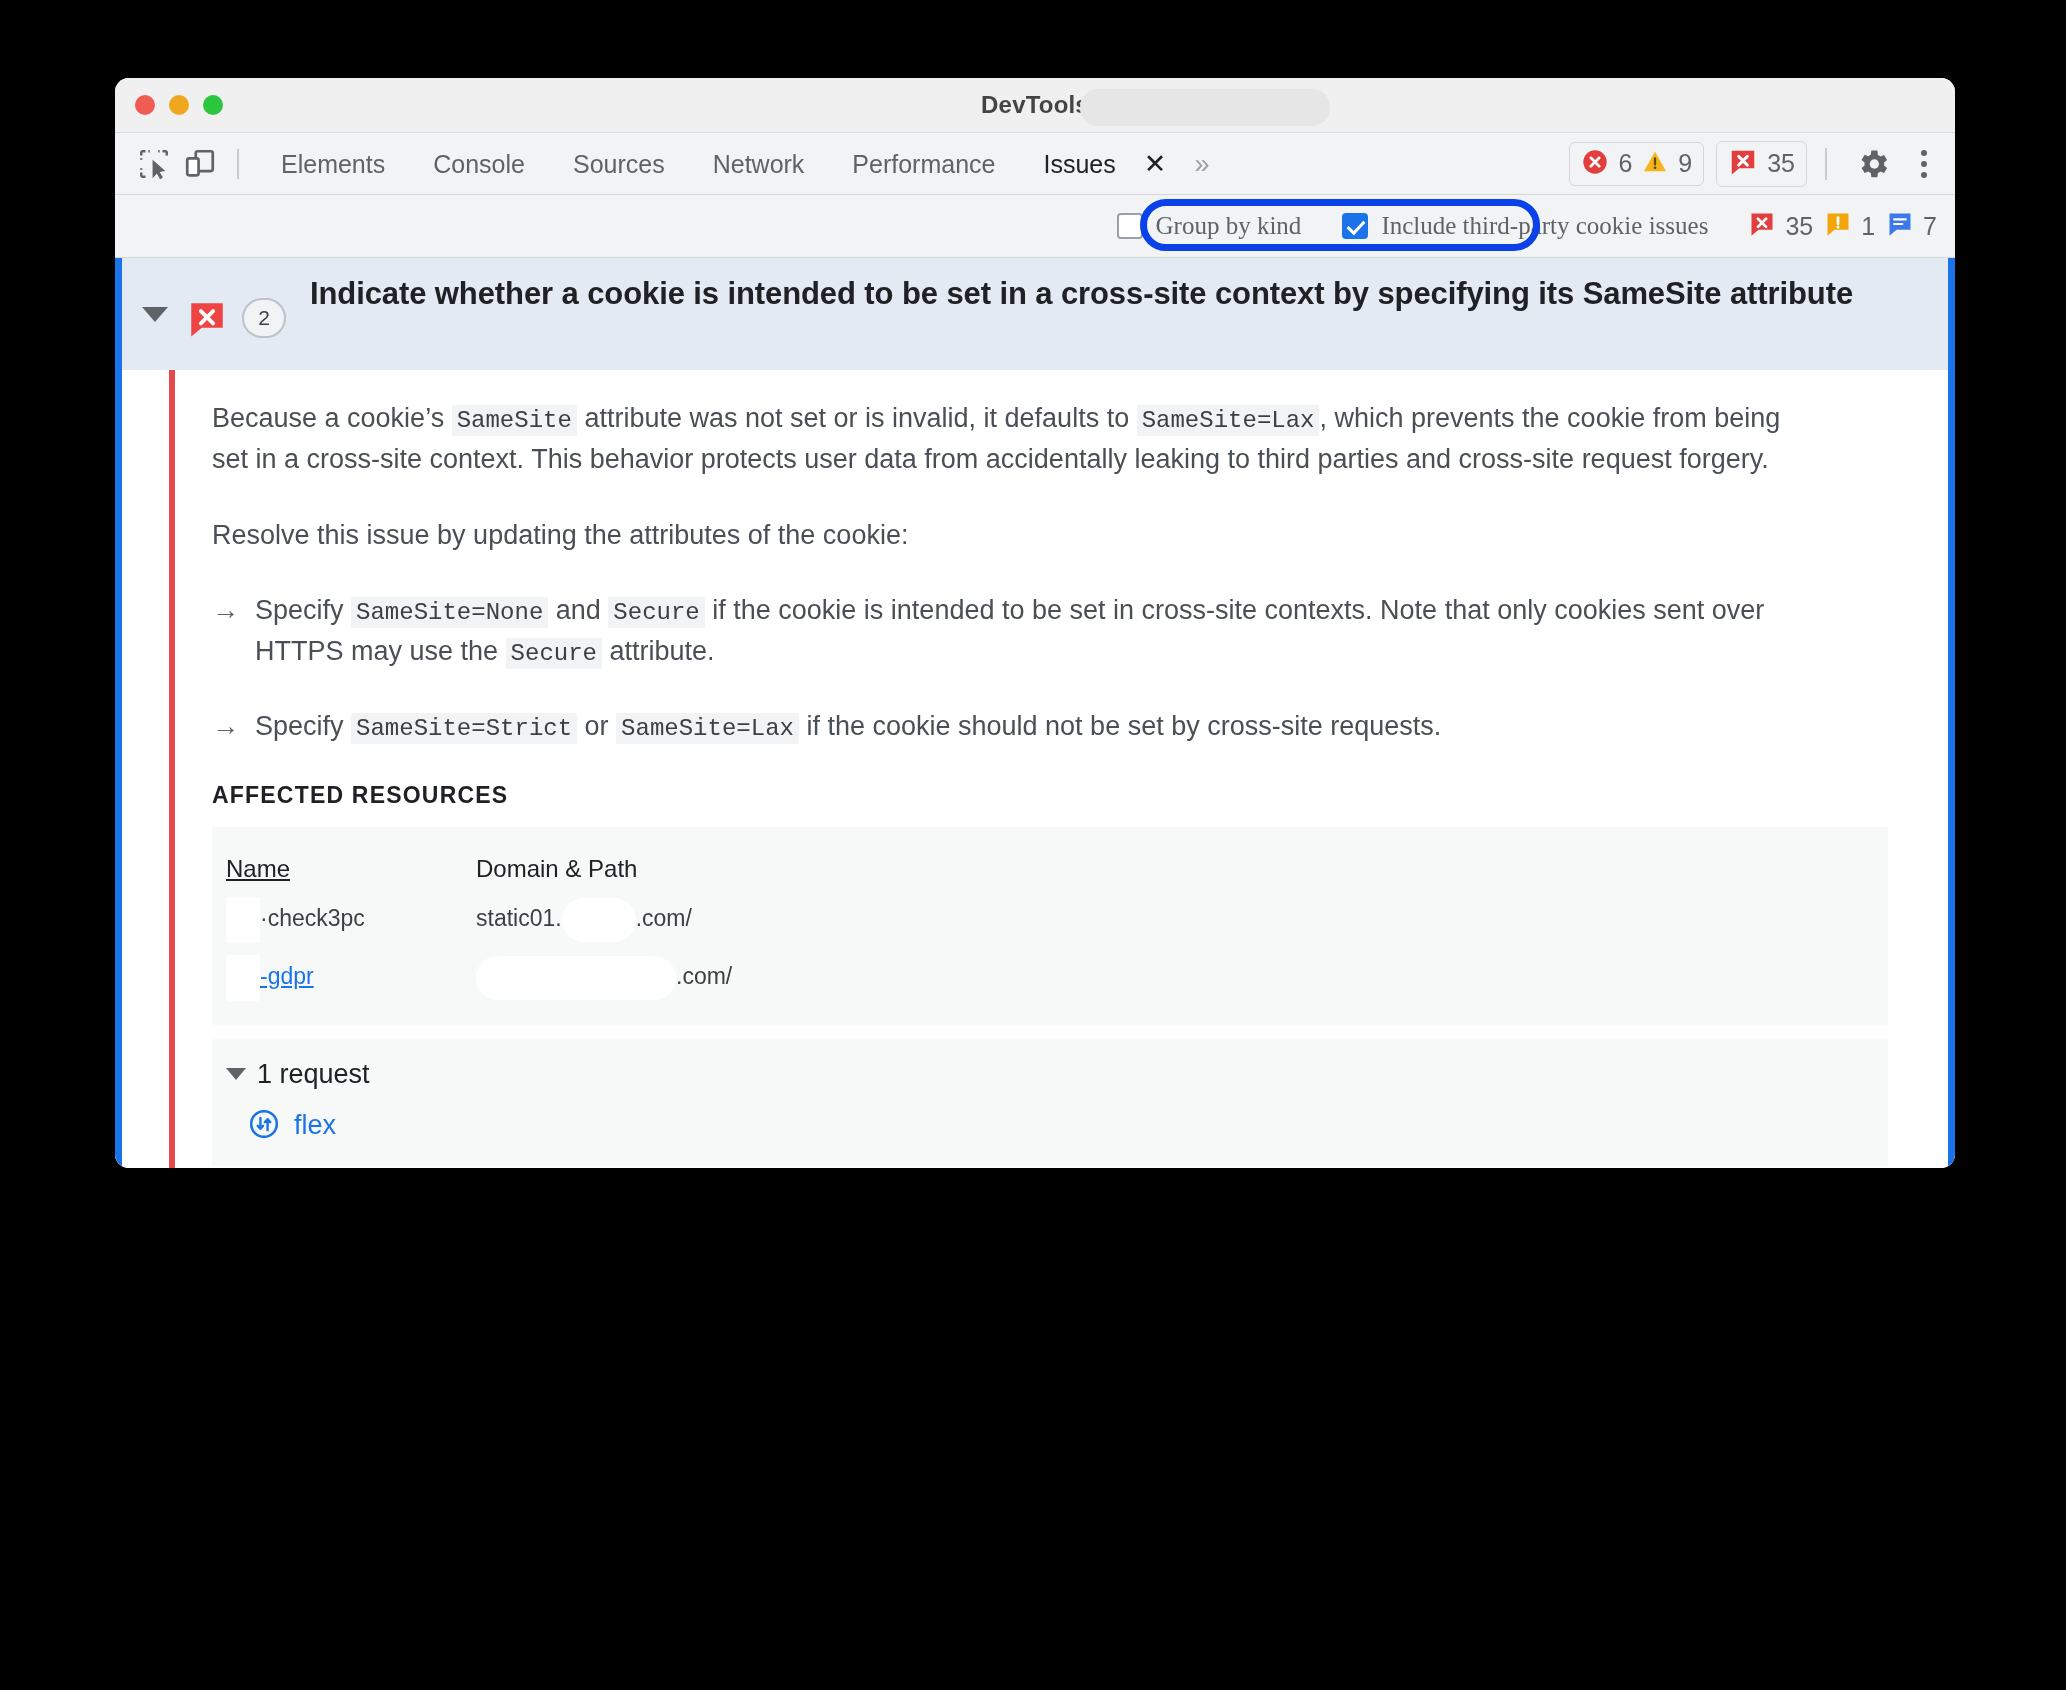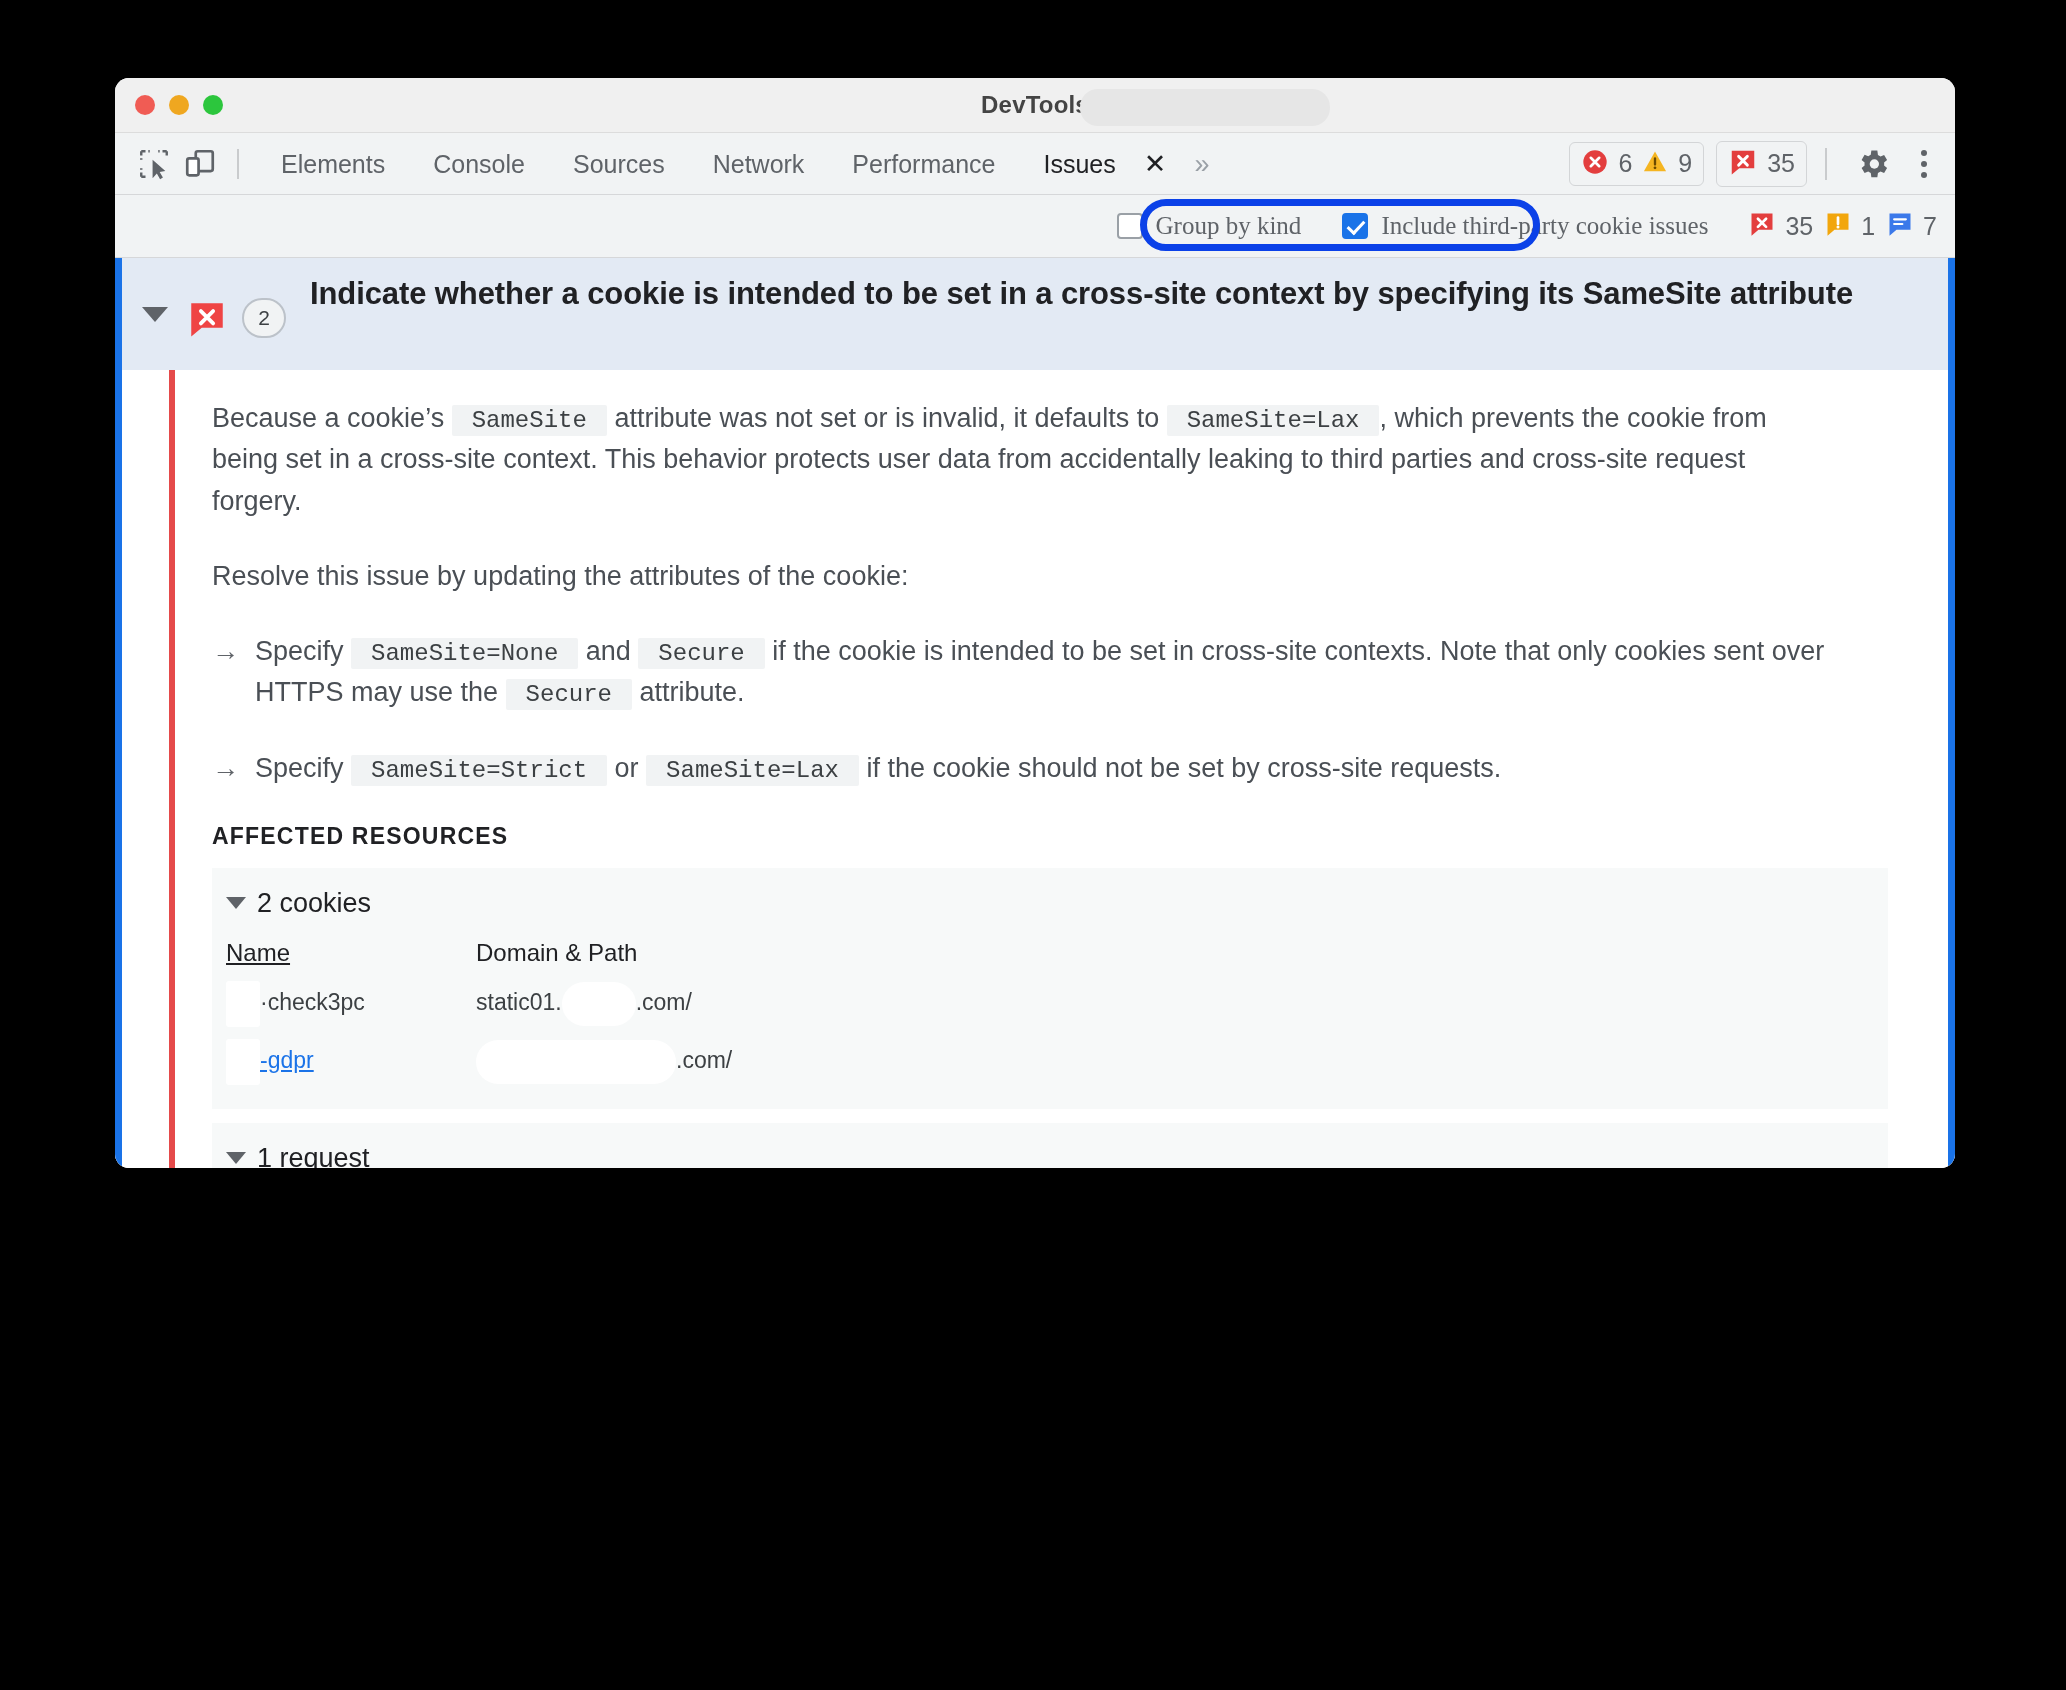--- a/index.html
+++ b/index.html
@@ -230,21 +230,21 @@
     color: #4a4f55;
     line-height: 1.52;
     margin: 0 0 34px 0;
     max-width: 1600px;
   }
   code {
     font-family: "Liberation Mono", monospace;
     font-size: 24px;
     background: #f1f3f4;
     color: #3c4043;
-    padding: 2px 20px;
+    padding: 2px 5px;
     border-radius: 2px;
   }
   .bullet { display: flex; margin-bottom: 34px; max-width: 1620px; }
   .bullet-arrow {
     font-size: 27px;
     color: #5f6368;
     margin-right: 16px;
     flex: none;
     line-height: 1.52;
   }
@@ -461,24 +461,20 @@
         </div>
 
         <div class="bullet">
           <span class="bullet-arrow">→</span>
           <span class="bullet-text"><span>Specify </span><code>SameSite=Strict</code><span> or </span><code>SameSite=Lax</code><span> if the cookie should not be set by cross-site requests.</span></span>
         </div>
 
         <div class="section-title">AFFECTED RESOURCES</div>
 
         <div class="resource-block">
-          <div class="res-head">
-            <span class="caret-sm"></span>
-            <span>2 cookies</span>
-          </div>
           <table class="cookies">
             <tbody>
                   <tr>
               <th class="c-name">Name</th>
               <th>Domain &amp; Path</th>
             </tr>
             <tr>
               <td class="c-name"><span class="redact" style="width:34px;height:46px;border-radius:3px"></span><span>·check3pc</span></td>
               <td><span>static01.</span><span class="redact" style="width:74px;height:44px"></span><span>.com/</span></td>
             </tr>

